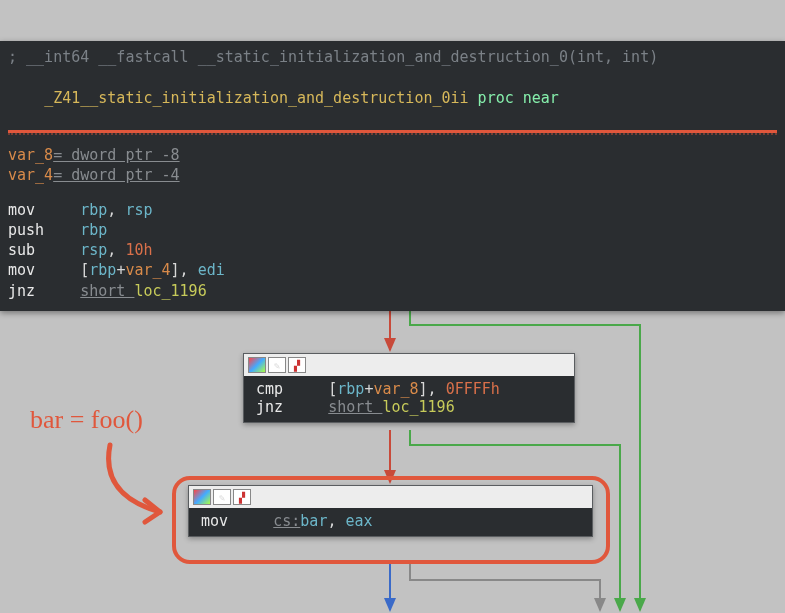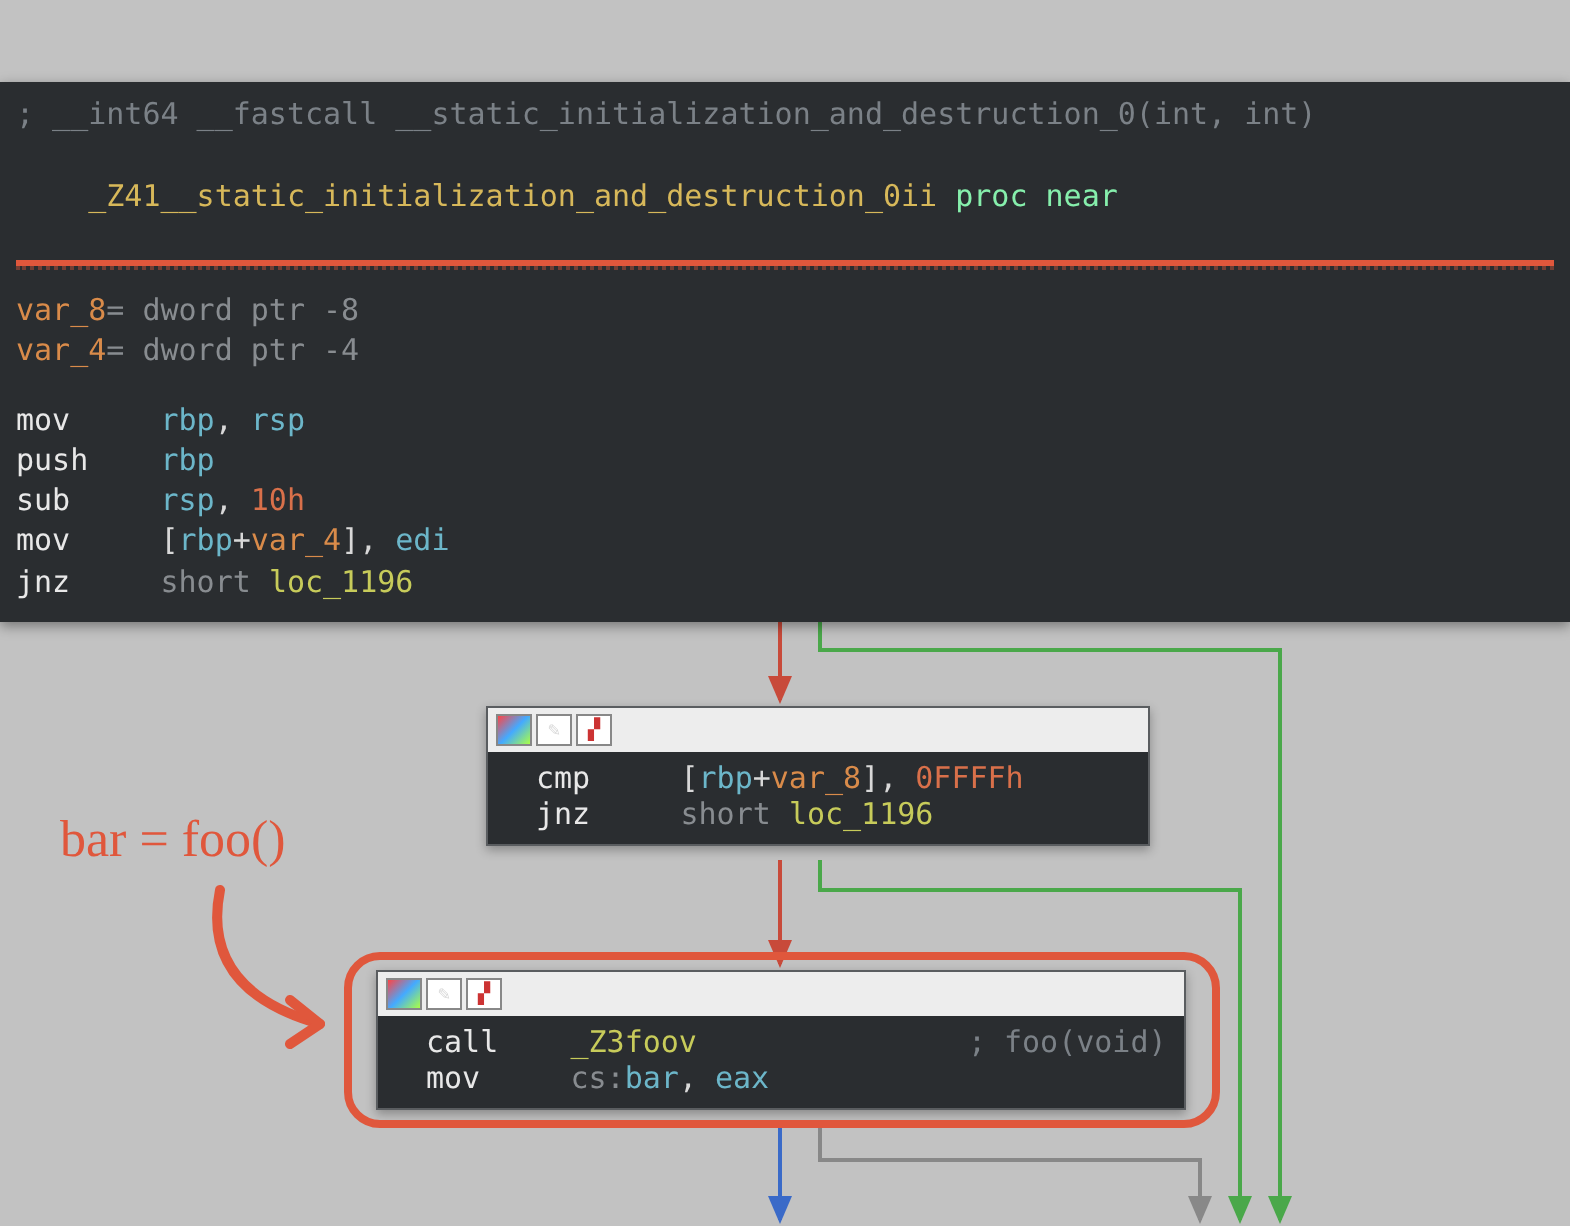--- a/index.html
+++ b/index.html
@@ -23,21 +23,21 @@
   }
   .row { white-space: pre; }
   .c-comment { color: #7b8187; }
   .c-label { color: #d7b85a; }
   .c-keyword { color: #86efac; }
   .c-reg { color: #6cb6c9; }
   .c-var { color: #d98b4a; }
   .c-num { color: #d9704a; }
   .c-mnemonic { color: #e8e8e8; }
   .c-loc { color: #c7cb5a; }
-  .c-dim { color: #888c90; }
+  .c-dim { color: #888c90; text-decoration: underline; }
 
   .underline {
     height: 0;
     border-bottom: 3px solid #e0573c;
     margin: 2px 0 6px 0;
     position: relative;
   }
   .underline::after {
     content:"";
     position:absolute; left:0; right:0; top:3px;
@@ -59,21 +59,21 @@
     padding: 0 4px;
     gap: 2px;
   }
   .icon-box {
     width: 18px; height: 16px;
     display: inline-flex; align-items: center; justify-content: center;
     border: 1px solid #888;
     background: #fff;
     font-size: 10px;
   }
-  .sub-block .body { padding: 4px 10px 6px 24px; }
+  .sub-block .body { padding: 4px 10px 6px 12px; }
   .sub-block .row { white-space: pre; }
 
   #block2 { top: 353px; left: 243px; width: 332px; }
   #block3 { top: 485px; left: 188px; width: 405px; }
 
   .highlight-box {
     position: absolute;
     border: 4px solid #e0573c;
     border-radius: 18px;
     top: 476px; left: 172px;
@@ -168,21 +168,20 @@
     </div>
 </div>
 
 <div class="sub-block" id="block3">
   <div class="titlebar">
     <span class="icon-box" style="background:linear-gradient(135deg,#f44,#4af,#af4)"></span>
     <span class="icon-box">✎</span>
     <span class="icon-box" style="color:#c33">▞</span>
   </div>
   <div class="body" id="block3-body">
-      <div class="row"><span class="c-mnemonic">call    </span><span class="c-loc">_Z3foov</span><span>               </span><span class="c-comment">; foo(void)</span></div>
       <div class="row"><span class="c-mnemonic">mov     </span><span class="c-dim">cs:</span><span class="c-reg">bar</span><span>, </span><span class="c-reg">eax</span></div>
     </div>
 </div>
 
 <div class="highlight-box"></div>
 
 <div class="annotation">bar = foo()</div>
 
 <svg class="arrow" viewBox="0 0 90 90">
   <path d="M 15 5 Q 5 55 65 72" stroke="#e0573c" stroke-width="5" fill="none" stroke-linecap="round"></path>

